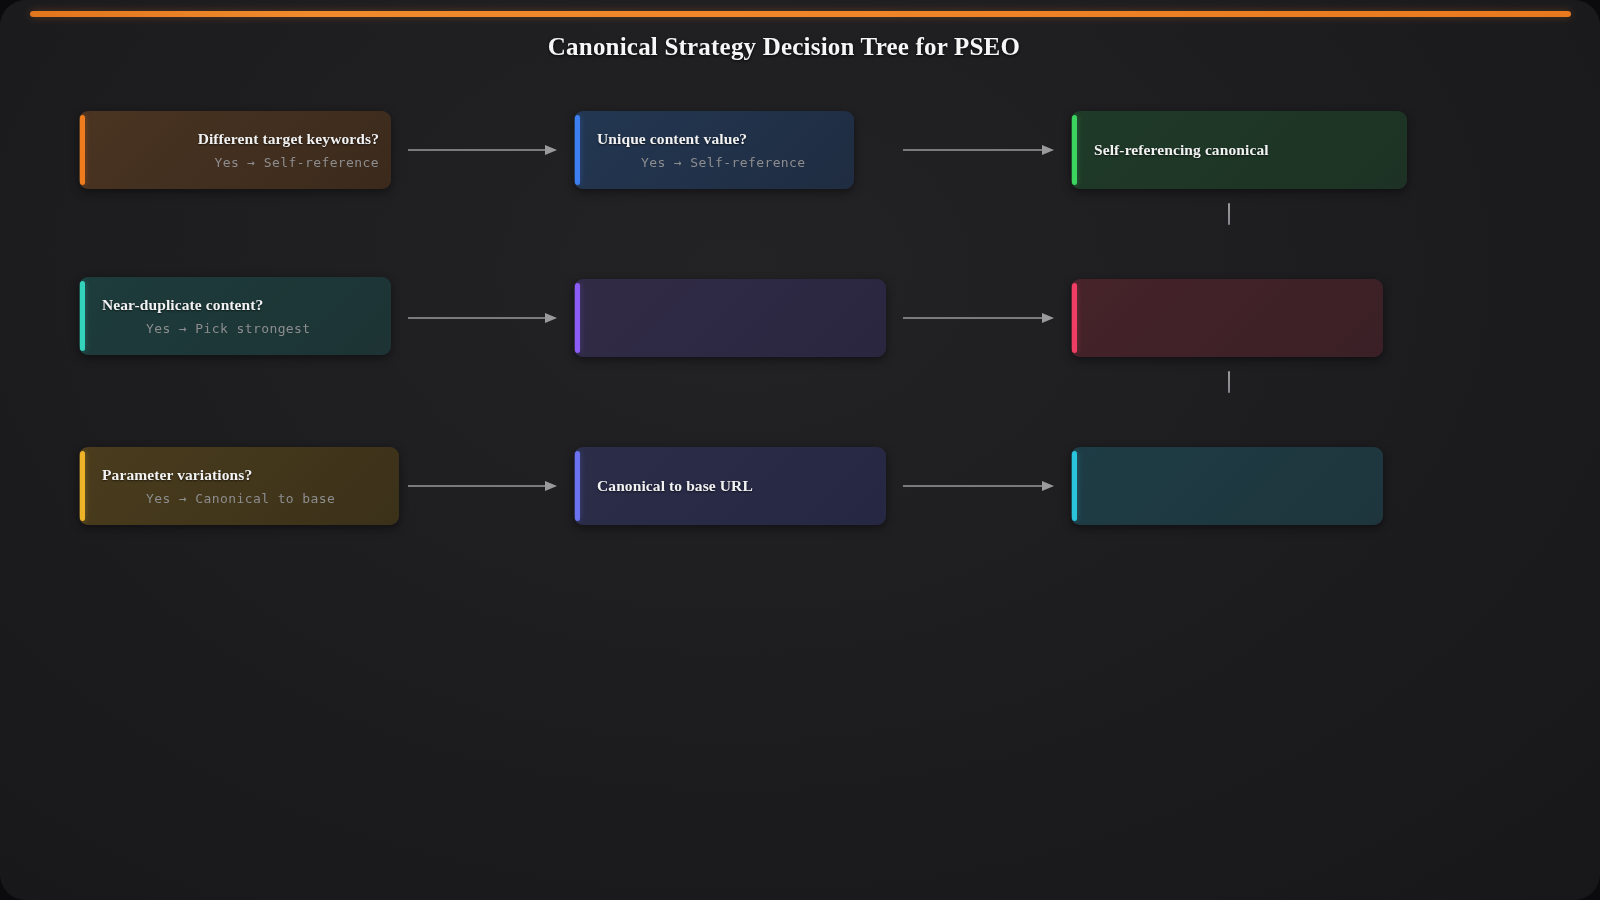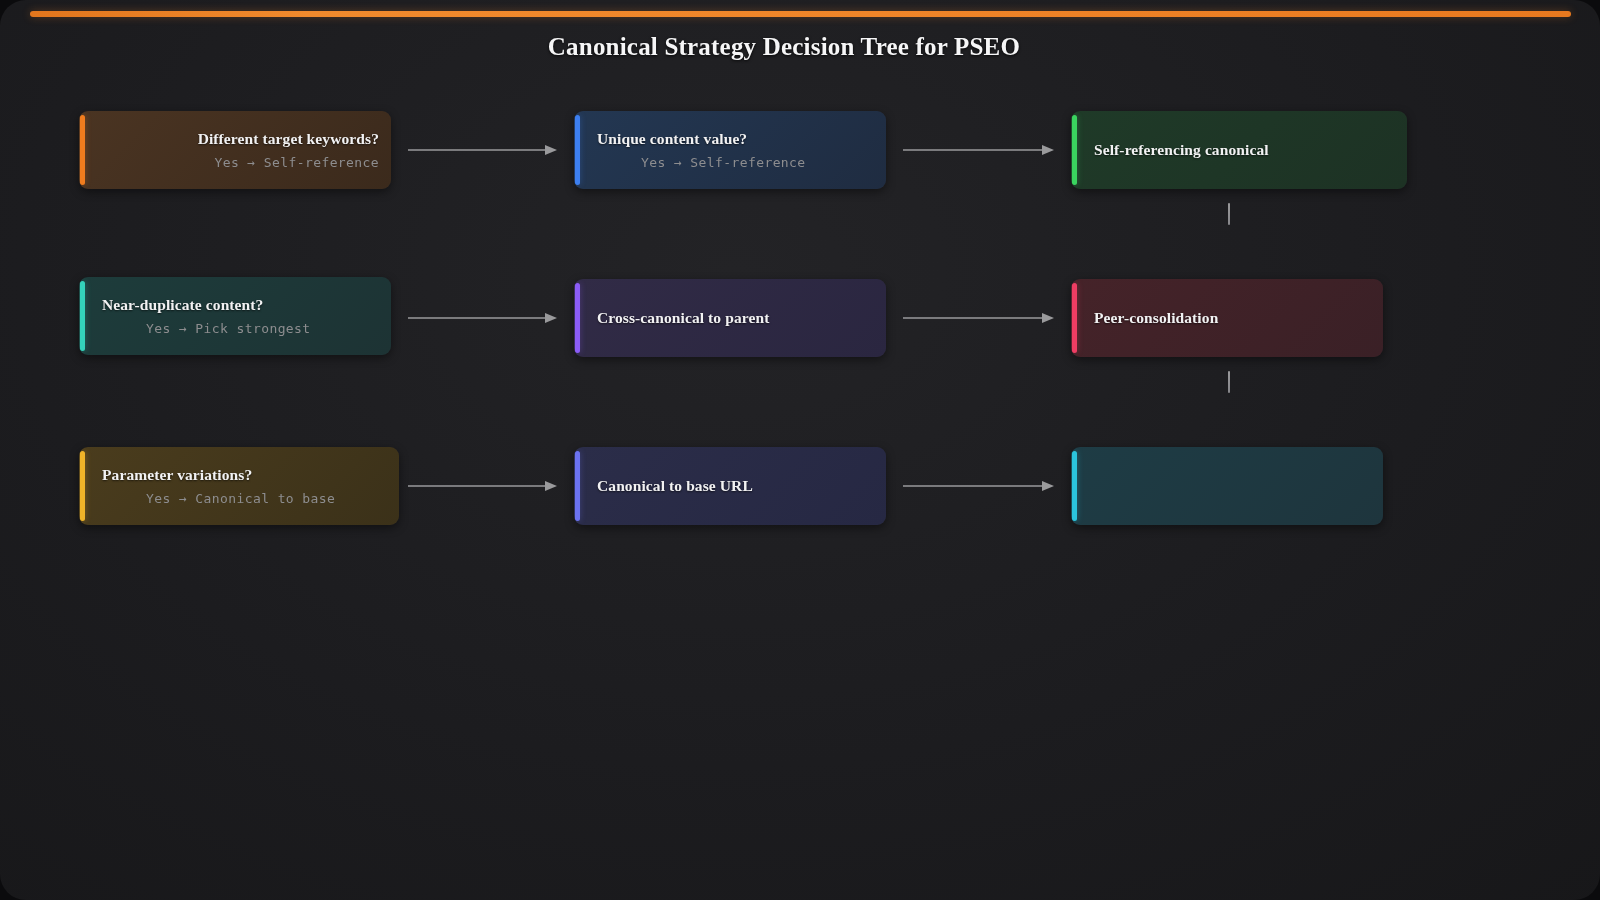--- a/index.html
+++ b/index.html
@@ -111,21 +111,21 @@
   <div class="title">Canonical Strategy Decision Tree for PSEO</div>
 
   <div id="nodes-layer">
       <div class="card" style="left: 79px; top: 111px; width: 312px; height: 78px; background: linear-gradient(135deg, rgb(74, 52, 34) 0%, rgb(59, 42, 28) 100%); text-align: right;">
         <div class="card-accent" style="background: rgb(240, 124, 30); box-shadow: rgba(240, 124, 30, 0.333) 0px 0px 6px;"></div>
         <div class="card-body">
           <div class="card-title">Different target keywords?</div>
           <div class="card-sub">Yes → Self-reference</div>
         </div>
       </div>
-      <div class="card" style="left: 574px; top: 111px; width: 312px; height: 78px; background: linear-gradient(135deg, rgb(35, 55, 82) 0%, rgb(31, 44, 65) 100%);">
+      <div class="card" style="left: 574px; top: 111px; width: 280px; height: 78px; background: linear-gradient(135deg, rgb(35, 55, 82) 0%, rgb(31, 44, 65) 100%);">
         <div class="card-accent" style="background: rgb(61, 127, 240); box-shadow: rgba(61, 127, 240, 0.333) 0px 0px 6px;"></div>
         <div class="card-body">
           <div class="card-title">Unique content value?</div>
           <div class="card-sub">Yes → Self-reference</div>
         </div>
       </div>
       <div class="card no-sub" style="left: 1071px; top: 111px; width: 336px; height: 78px; background: linear-gradient(135deg, rgb(31, 58, 40) 0%, rgb(29, 50, 36) 100%);">
         <div class="card-accent" style="background: rgb(58, 212, 95); box-shadow: rgba(58, 212, 95, 0.333) 0px 0px 6px;"></div>
         <div class="card-body">
           <div class="card-title">Self-referencing canonical</div>
@@ -133,29 +133,23 @@
       </div>
       <div class="card" style="left: 79px; top: 277px; width: 312px; height: 78px; background: linear-gradient(135deg, rgb(29, 60, 59) 0%, rgb(29, 51, 52) 100%);">
         <div class="card-accent" style="background: rgb(52, 211, 187); box-shadow: rgba(52, 211, 187, 0.333) 0px 0px 6px;"></div>
         <div class="card-body">
           <div class="card-title">Near-duplicate content?</div>
           <div class="card-sub">Yes → Pick strongest</div>
         </div>
       </div>
       <div class="card no-sub" style="left: 574px; top: 279px; width: 312px; height: 78px; background: linear-gradient(135deg, rgb(49, 43, 70) 0%, rgb(42, 38, 64) 100%);">
         <div class="card-accent" style="background: rgb(139, 92, 246); box-shadow: rgba(139, 92, 246, 0.333) 0px 0px 6px;"></div>
-        <div class="card-body">
-          <div class="card-title">Cross-canonical to parent</div>
-        </div>
       </div>
       <div class="card no-sub" style="left: 1071px; top: 279px; width: 312px; height: 78px; background: linear-gradient(135deg, rgb(69, 35, 41) 0%, rgb(58, 32, 38) 100%);">
         <div class="card-accent" style="background: rgb(239, 61, 99); box-shadow: rgba(239, 61, 99, 0.333) 0px 0px 6px;"></div>
-        <div class="card-body">
-          <div class="card-title">Peer-consolidation</div>
-        </div>
       </div>
       <div class="card" style="left: 79px; top: 447px; width: 320px; height: 78px; background: linear-gradient(135deg, rgb(74, 60, 29) 0%, rgb(59, 49, 25) 100%);">
         <div class="card-accent" style="background: rgb(240, 180, 41); box-shadow: rgba(240, 180, 41, 0.333) 0px 0px 6px;"></div>
         <div class="card-body">
           <div class="card-title">Parameter variations?</div>
           <div class="card-sub">Yes → Canonical to base</div>
         </div>
       </div>
       <div class="card no-sub" style="left: 574px; top: 447px; width: 312px; height: 78px; background: linear-gradient(135deg, rgb(43, 45, 73) 0%, rgb(38, 40, 67) 100%);">
         <div class="card-accent" style="background: rgb(107, 114, 240); box-shadow: rgba(107, 114, 240, 0.333) 0px 0px 6px;"></div>

